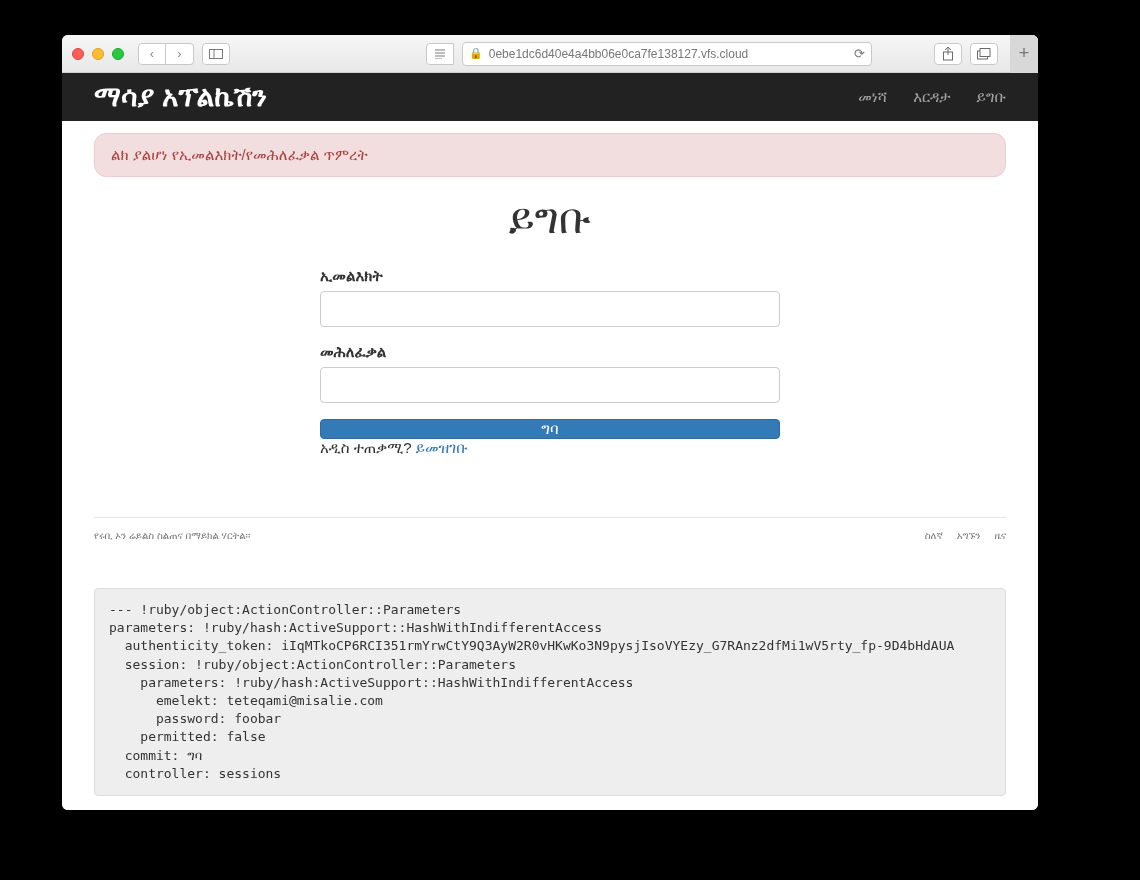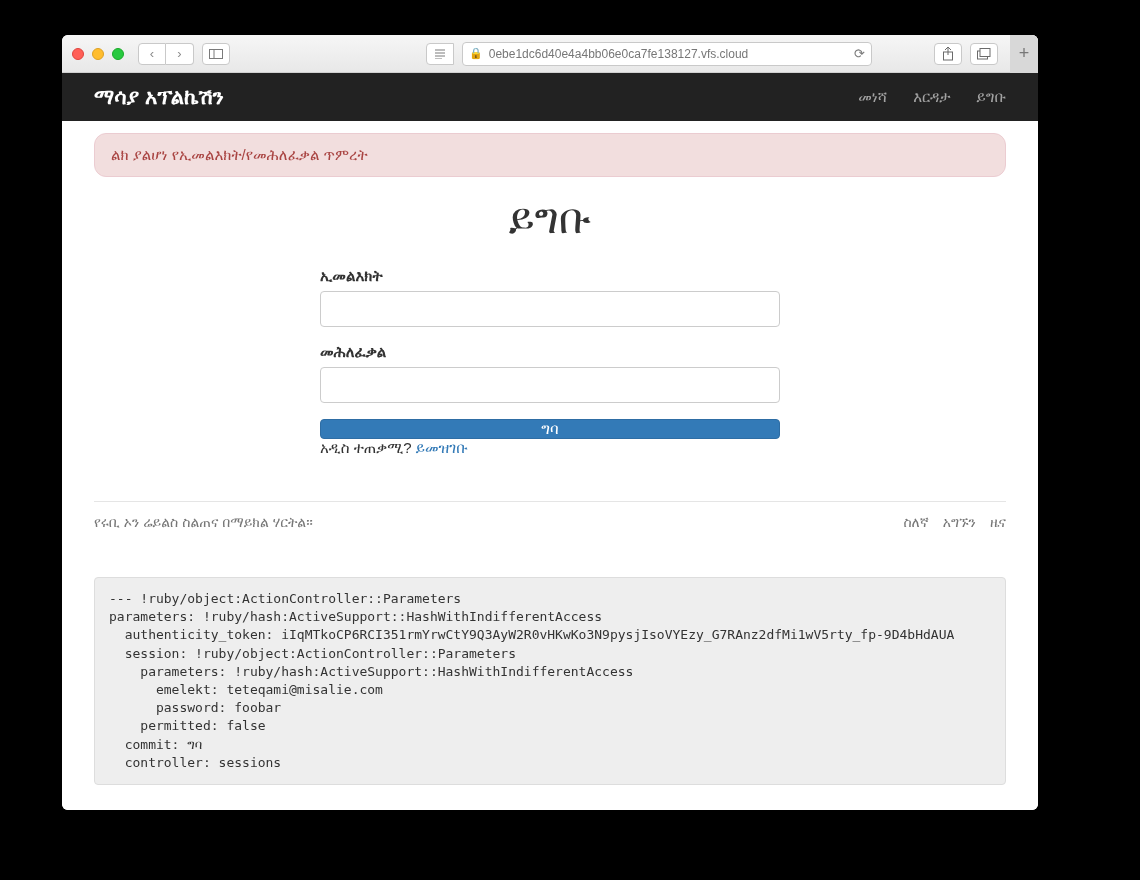--- a/index.html
+++ b/index.html
@@ -42,33 +42,33 @@
   .sq-btn{width:28px;height:22px;border:1px solid #c9c9c9;border-radius:4px;background:#fff;display:flex;align-items:center;justify-content:center;color:#6a6a6a;font-size:12px;}
   .spacer-sm{flex:0 0 180px;}
   .urlbar{flex:0 0 410px;height:24px;background:#fff;border:1px solid #c9c9c9;border-radius:4px;display:flex;align-items:center;padding:0 6px;font-size:12px;color:#777;gap:6px;overflow:hidden;}
   .lock{font-size:11px;color:#7a7a7a;}
   .urltext{flex:1;white-space:nowrap;overflow:hidden;}
   .reload{color:#7a7a7a;font-size:13px;margin-left:4px;}
   .right-tools{margin-left:auto;display:flex;gap:8px;align-items:center;}
   .newtab{width:28px;height:38px;background:#d8d8d8;display:flex;align-items:center;justify-content:center;color:#777;font-size:18px;margin:-10px -10px -10px 4px;}
   .content{height:calc(100% - 38px);overflow:hidden;background:#fff;}
   .navbar{background:#222;color:#9d9d9d;height:48px;display:flex;align-items:center;padding:0 32px;}
-  .brand{color:#fff;font-size:21px;font-weight:bold;}
+  .brand{color:#fff;font-size:28px;font-weight:bold;}
   .navlinks{margin-left:auto;display:flex;gap:26px;font-size:15px;}
   .navlinks a{color:#a3a3a3;text-decoration:none;}
   .alert{margin:12px 32px 18px;background:#f2dede;border:1px solid #ebccd1;color:#a94442;padding:12px 16px;border-radius:12px;font-size:15px;}
   .page-title{text-align:center;font-size:42px;color:#333;margin:10px 0 24px;font-weight:500;}
   .form-wrap{width:460px;margin:0 auto;}
   .form-group{margin-bottom:16px;}
   .form-label{display:block;font-weight:600;color:#333;margin-bottom:6px;font-size:15px;}
   .form-control{width:100%;height:36px;border:1px solid #ccc;border-radius:4px;padding:6px 10px;font-size:14px;background:#fff;}
   .btn-primary{width:100%;height:20px;background:#337ab7;border:1px solid #2e6da4;color:#fff;border-radius:4px;font-size:15px;cursor:pointer;}
   .signup-line{font-size:15px;color:#333;}
   .signup-line a{color:#337ab7;text-decoration:none;}
-  .footer{border-top:1px solid #e5e5e5;margin:44px 32px 0;padding-top:12px;display:flex;align-items:flex-end;color:#777;font-size:14px;}
+  .footer{border-top:1px solid #e5e5e5;margin:60px 32px 0;padding-top:12px;display:flex;align-items:flex-end;color:#777;font-size:10px;}
   .footer-links{margin-left:auto;display:flex;gap:14px;}
   .footer-links span{color:#777;}
   .debug{margin:46px 32px 0;background:#eee;border:1px solid #ddd;border-radius:4px;padding:12px 14px;font-family:Menlo,Consolas,monospace;font-size:13px;color:#333;white-space:pre;line-height:1.4;overflow:hidden;}
 </style>
 </head>
 <body>
 
 <div class="window">
   <div class="titlebar">
     <div class="traffic">

